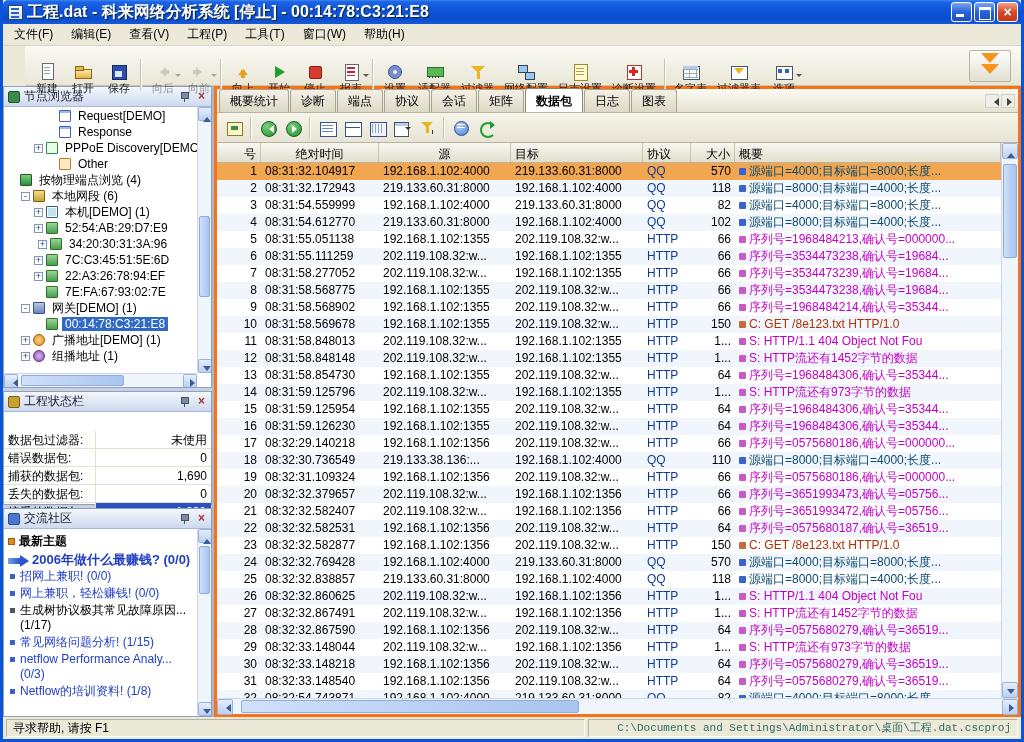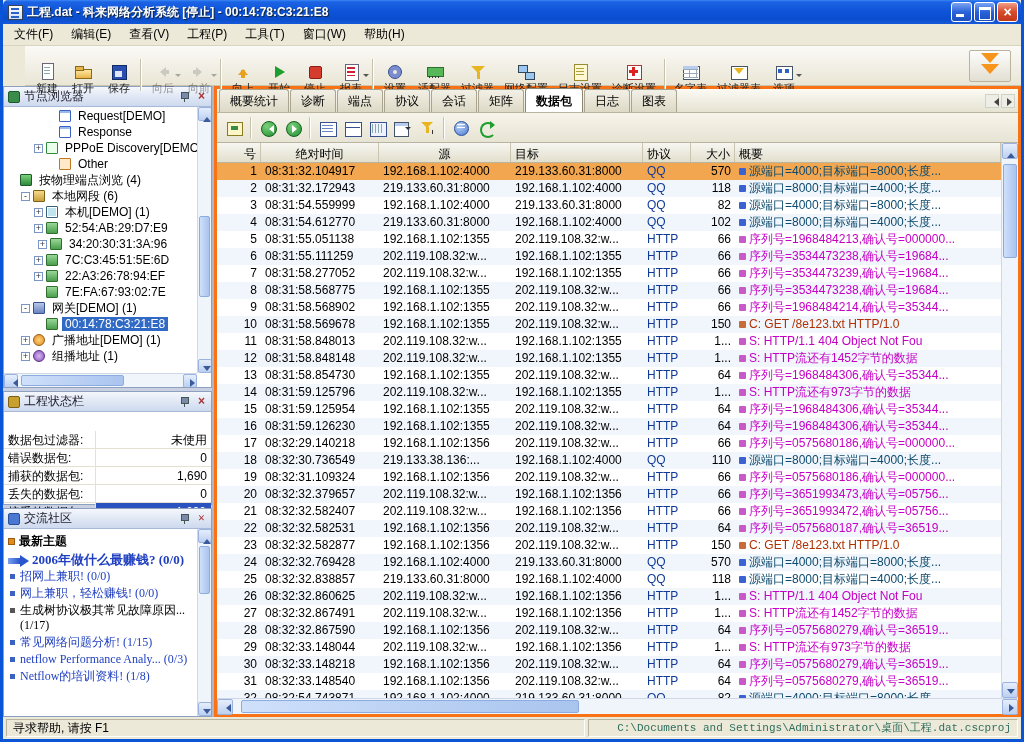--- a/index.html
+++ b/index.html
@@ -9,21 +9,21 @@
     border-left:3px solid #0a55d6; border-right:3px solid #0a55d6; border-bottom:3px solid #0a55d6; }
 
   
   .titlebar { height:24px; flex:0 0 24px; display:flex; align-items:center; padding:0 3px 0 5px;
     background:linear-gradient(180deg,#3b87f4 0%,#1b63e4 8%,#0f54d8 45%,#0a4ecf 80%,#1659d8 100%);
     border-radius:5px 5px 0 0; color:#fff; }
   .app-icon { width:15px; height:15px; margin-right:4px; background:linear-gradient(180deg,#fefefe,#cfe0f8);
     border:1px solid #345; position:relative; }
   .app-icon::after { content:""; position:absolute; left:2px; top:2px; width:8px; height:2px;
     background:#2a62c8; box-shadow:0 4px 0 #2a62c8, 0 8px 0 #2a62c8; }
-  .title-text { font-weight:bold; font-size:12px; text-shadow:1px 1px 1px #123; flex:1;
+  .title-text { font-weight:bold; font-size:16px; text-shadow:1px 1px 1px #123; flex:1;
     white-space:nowrap; overflow:hidden; }
   .win-btns { display:flex; gap:2px; }
   .wbtn { width:21px; height:20px; border-radius:3px; border:1px solid #fff;
     background:linear-gradient(180deg,#7ba4f2,#2a62d8 50%,#1a4fc0); position:relative; }
   .wbtn.close { background:linear-gradient(180deg,#f0a088,#d8492a 50%,#c03818); }
   .wbtn.min::after { content:""; position:absolute; left:4px; bottom:4px; width:8px; height:3px; background:#fff; }
   .wbtn.max::after { content:""; position:absolute; left:4px; top:4px; width:10px; height:9px;
     border:1px solid #fff; border-top:3px solid #fff; background:transparent; }
   .wbtn.close::after { content:"×"; position:absolute; left:0; top:0; width:100%; text-align:center;
     color:#fff; font-weight:bold; font-size:14px; line-height:18px; }
@@ -93,21 +93,21 @@
   .icn-filter-table::after { left:5px; top:6px; border-left:5px solid transparent; border-right:5px solid transparent; border-top:6px solid #e8b520; }
   .icn-options::after { left:4px; top:7px; width:4px; height:4px; background:#2a62c8; box-shadow:7px 0 0 #2a62c8; }
 
   
   .content { flex:1; display:flex; min-height:0; background:#c8d0e2; }
   .sidebar { flex:0 0 211px; display:flex; flex-direction:column; border-right:2px solid #aeb6c8; min-height:0; }
   .panel { background:#fff; border:1px solid #8ea0c0; display:flex; flex-direction:column; min-height:0; }
   .panel + .panel { margin-top:3px; }
   .panel-node { flex:0 0 302px; }
   .panel-status { flex:0 0 114px; }
-  .panel-community { flex:1;font-family:Liberation Serif, serif; }
+  .panel-community { flex:1; }
   .phead { height:20px; flex:0 0 20px; display:flex; align-items:center; padding:0 3px 0 4px;
     background:linear-gradient(180deg,#f4f7fc,#cdd9ee); border-bottom:1px solid #a8b8d8; }
   .phead-icon { width:12px; height:12px; margin-right:4px; background:#3a8c4a; border:1px solid #1d5a2a; border-radius:2px; }
   .phead-icon.status { background:#c8a030; border-color:#7c6014; }
   .phead-icon.comm { background:#4a78d0; border-color:#274e9a; }
   .ptitle { flex:1; color:#223; }
   .pin-icon { width:11px; height:11px; position:relative; margin-right:5px; }
   .pin-icon::before { content:""; position:absolute; left:2px; top:1px; width:6px; height:5px; background:#7a8aa8; border:1px solid #455; }
   .pin-icon::after { content:""; position:absolute; left:5px; top:7px; width:1px; height:4px; background:#455; }
   .pclose { width:13px; height:13px; position:relative; }

